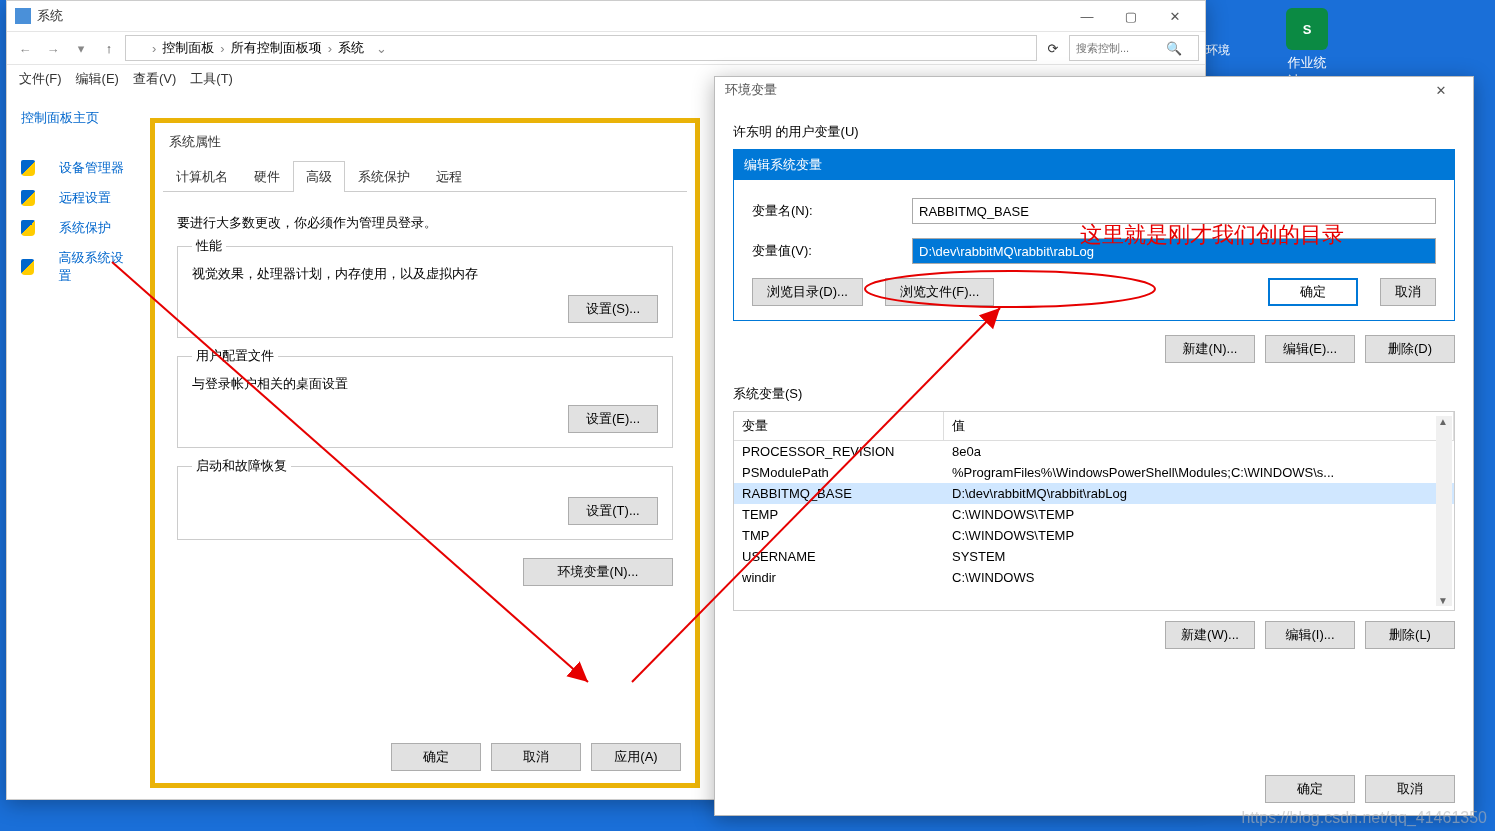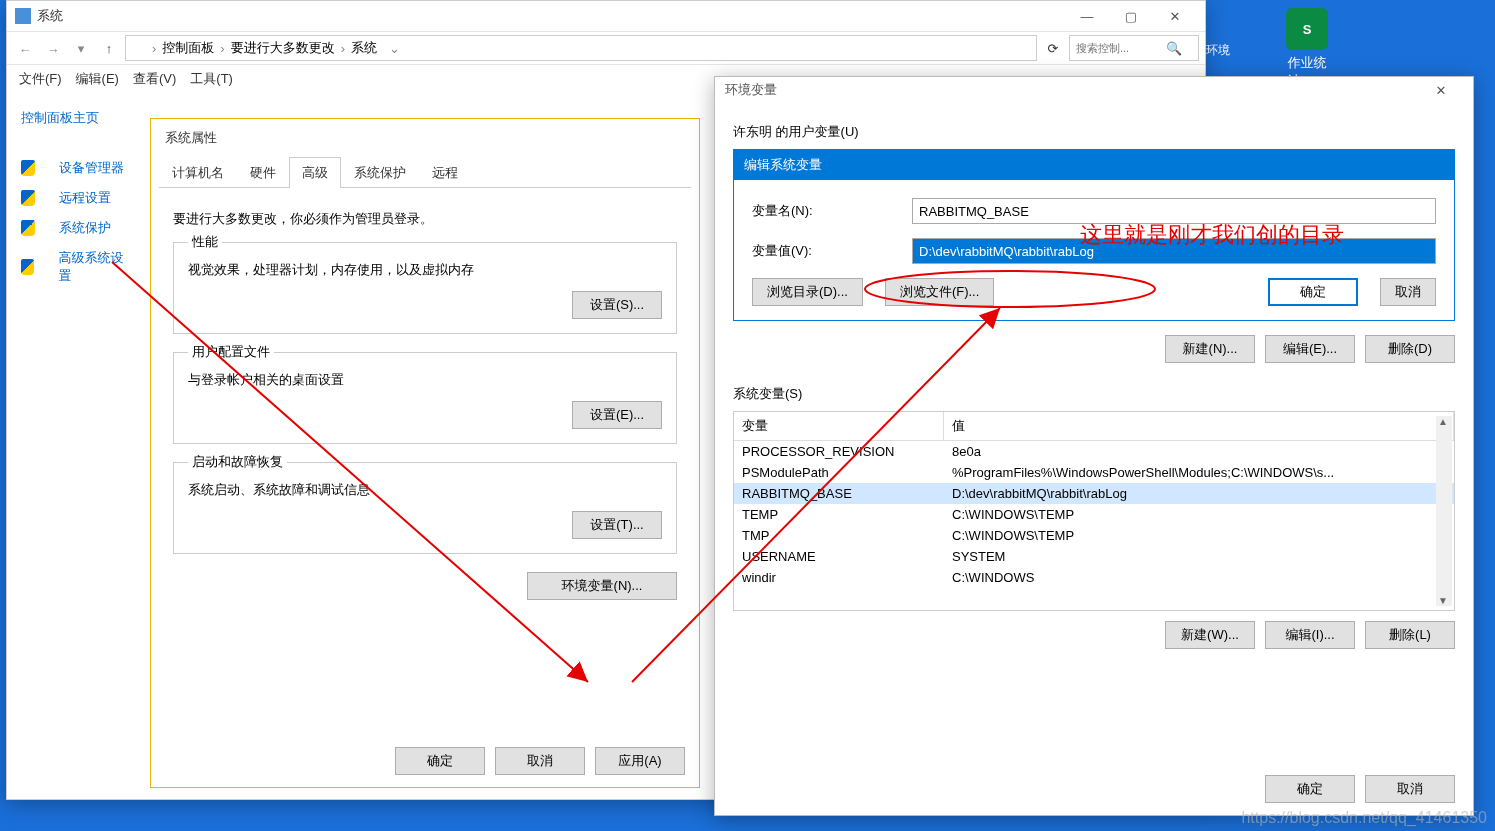--- a/index.html
+++ b/index.html
@@ -28,21 +28,21 @@
 
 .menubar { height:28px; display:flex; align-items:center; gap:14px; padding:0 12px; color:#333; }
 
 .content { display:flex; height:calc(100% - 92px); }
 .sidebar { width:140px; padding:10px 6px; }
 .side-title { color:#0066cc; padding:6px 8px; }
 .side-item { display:flex; align-items:center; gap:24px; padding:6px 8px; color:#0066cc; cursor:pointer; }
 .side-item .shield { width:14px; height:16px; background:linear-gradient(135deg,#0066cc 50%,#ffcc00 50%); border-radius:2px 2px 4px 4px; }
 
 
-.sysprop { position:absolute; left:150px; top:118px; width:550px; height:670px; background:#fff; border:1px solid #eab308; }
+.sysprop { position:absolute; left:150px; top:118px; width:550px; height:670px; background:#fff; border:5px solid #eab308; }
 .sp-title { padding:10px 14px; color:#333; }
 .tabs { display:flex; border-bottom:1px solid #ccc; margin:0 8px; }
 .tab { padding:6px 12px; border:1px solid transparent; border-bottom:none; margin-bottom:-1px; color:#333; }
 .tab.active { border-color:#ccc; background:#fff; }
 .sp-body { padding:16px 22px; }
 .groupbox { border:1px solid #ccc; padding:10px 14px 14px; margin-bottom:18px; position:relative; }
 .groupbox .legend { position:relative; top:-20px; background:#fff; display:inline-block; padding:0 4px; }
 .groupbox .gb-content { margin-top:-10px; }
 .btn { min-width:90px; height:28px; border:1px solid #adadad; background:#e1e1e1; padding:0 14px; cursor:pointer; }
 .btn-row { display:flex; justify-content:flex-end; margin-top:12px; }
@@ -105,21 +105,21 @@
   <div class="toolbar">
     <div class="navbtn">←</div>
     <div class="navbtn">→</div>
     <div class="navbtn">▾</div>
     <div class="navbtn enabled">↑</div>
     <div class="addr">
       <span class="ticon" style="width:14px;height:14px"></span>
       <span class="chev">›</span>
       <span>控制面板</span>
       <span class="chev">›</span>
-      <span>要进行大多数更改</span>
+      <span>所有控制面板项</span>
       <span class="chev">›</span>
       <span>系统</span>
       <div class="spacer"></div>
       <span class="chev">⌄</span>
     </div>
     <div class="navbtn enabled">⟳</div>
     <div class="searchbox">
       <input placeholder="搜索控制..." style="">
       <span>🔍</span>
     </div>
@@ -182,21 +182,20 @@
         <div>与登录帐户相关的桌面设置</div>
         <div class="btn-row">
             <button class="btn">设置(E)...</button>
           </div>
       </div>
     </div>
 
     <div class="groupbox">
       <span class="legend">启动和故障恢复</span>
       <div class="gb-content">
-        <div>系统启动、系统故障和调试信息</div>
         <div class="btn-row">
             <button class="btn">设置(T)...</button>
           </div>
       </div>
     </div>
 
     <div class="btn-row">
         <button class="btn" style="min-width:150px">环境变量(N)...</button>
       </div>
   </div>

